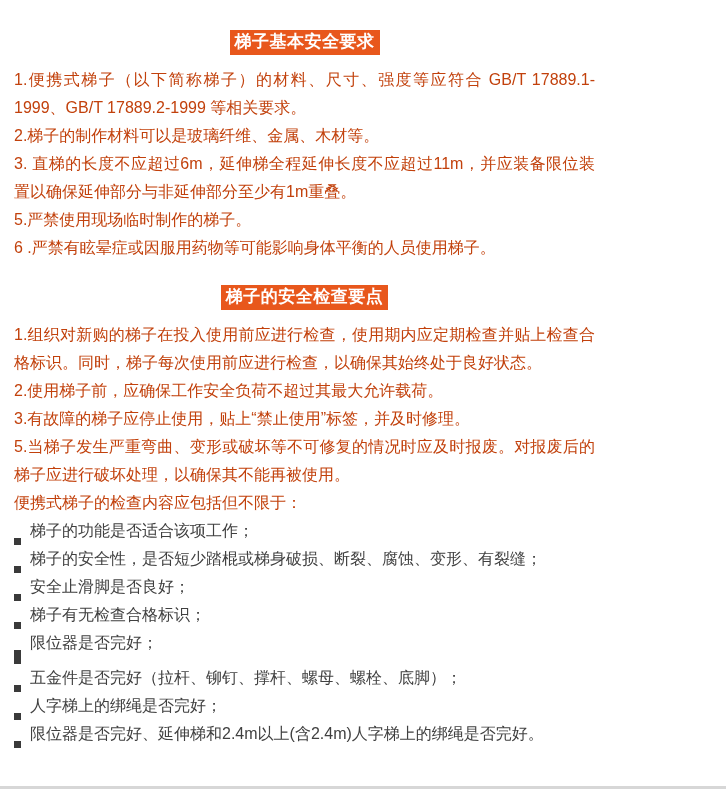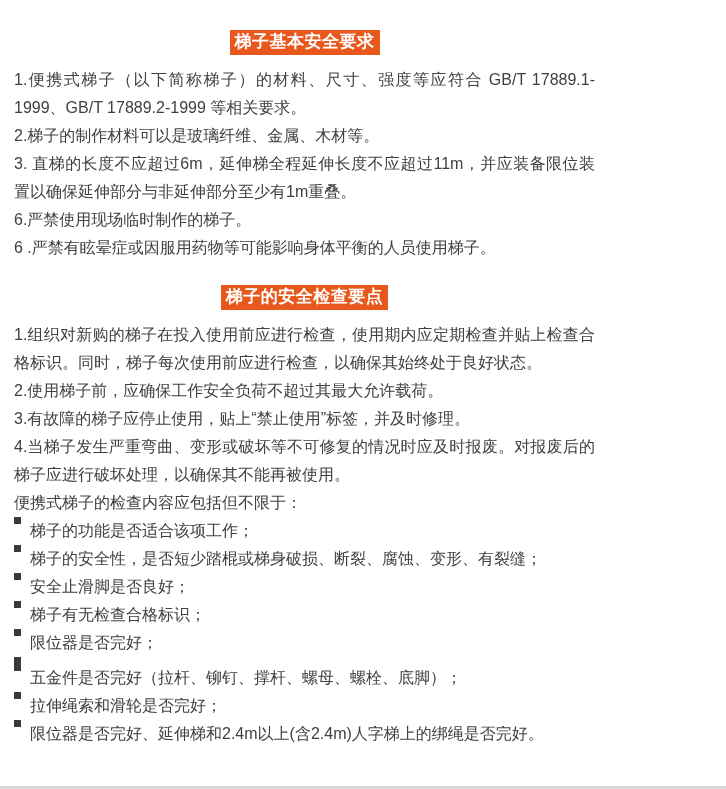--- a/index.html
+++ b/index.html
@@ -33,31 +33,31 @@
     font-size: 17px;
     font-weight: bold;
     line-height: 1.35;
     padding: 1px 5px;
     letter-spacing: 0.5px;
   }
   .para {
     margin: 0;
     font-size: 16px;
     line-height: 28px;
-    color: #404040;
+    color: #c2410c;
     text-align: justify;
   }
   .checklist {
     margin: 0;
     padding: 0;
     list-style: none;
   }
   .checklist-item {
     display: flex;
-    align-items: flex-start;
+    align-items: flex-end;
     font-size: 16px;
     line-height: 28px;
     color: #404040;
   }
   .bullet-square {
     flex: none;
     width: 7px;
     height: 7px;
     background: #3a3a3a;
     margin-right: 9px;
@@ -76,31 +76,31 @@
 
 <div class="page">
 
   <div class="header-row">
     <span class="section-title">梯子基本安全要求</span>
   </div>
 
   <p class="para">1.便携式梯子（以下简称梯子）的材料、尺寸、强度等应符合 GB/T 17889.1-1999、GB/T 17889.2-1999 等相关要求。</p>
   <p class="para">2.梯子的制作材料可以是玻璃纤维、金属、木材等。</p>
   <p class="para">3. 直梯的长度不应超过6m，延伸梯全程延伸长度不应超过11m，并应装备限位装置以确保延伸部分与非延伸部分至少有1m重叠。</p>
-  <p class="para">6.严禁使用现场临时制作的梯子。</p>
+  <p class="para">5.严禁使用现场临时制作的梯子。</p>
   <p class="para">6 .严禁有眩晕症或因服用药物等可能影响身体平衡的人员使用梯子。</p>
 
   <div class="header-row second">
     <span class="section-title">梯子的安全检查要点</span>
   </div>
 
   <p class="para">1.组织对新购的梯子在投入使用前应进行检查，使用期内应定期检查并贴上检查合格标识。同时，梯子每次使用前应进行检查，以确保其始终处于良好状态。</p>
   <p class="para">2.使用梯子前，应确保工作安全负荷不超过其最大允许载荷。</p>
   <p class="para">3.有故障的梯子应停止使用，贴上“禁止使用”标签，并及时修理。</p>
-  <p class="para">4.当梯子发生严重弯曲、变形或破坏等不可修复的情况时应及时报废。对报废后的梯子应进行破坏处理，以确保其不能再被使用。</p>
+  <p class="para">5.当梯子发生严重弯曲、变形或破坏等不可修复的情况时应及时报废。对报废后的梯子应进行破坏处理，以确保其不能再被使用。</p>
   <p class="para">便携式梯子的检查内容应包括但不限于：</p>
 
   <ul class="checklist">
     <li class="checklist-item">
       <span class="bullet-square"></span>
       <span>梯子的功能是否适合该项工作；</span>
     </li>
     <li class="checklist-item">
       <span class="bullet-square"></span>
       <span>梯子的安全性，是否短少踏棍或梯身破损、断裂、腐蚀、变形、有裂缝；</span>
@@ -119,21 +119,21 @@
     </li>
     <li class="checklist-item">
       <span class="bullet-square"></span>
     </li>
     <li class="checklist-item">
       <span class="bullet-square"></span>
       <span>五金件是否完好（拉杆、铆钉、撑杆、螺母、螺栓、底脚）；</span>
     </li>
     <li class="checklist-item">
       <span class="bullet-square"></span>
-      <span>拉伸绳索和滑轮是否完好；</span>
+      <span>人字梯上的绑绳是否完好；</span>
     </li>
     <li class="checklist-item">
       <span class="bullet-square"></span>
       <span>限位器是否完好、延伸梯和2.4m以上(含2.4m)人字梯上的绑绳是否完好。</span>
     </li>
   </ul>
 
 </div>
 
 <div class="bottom-strip"></div>

